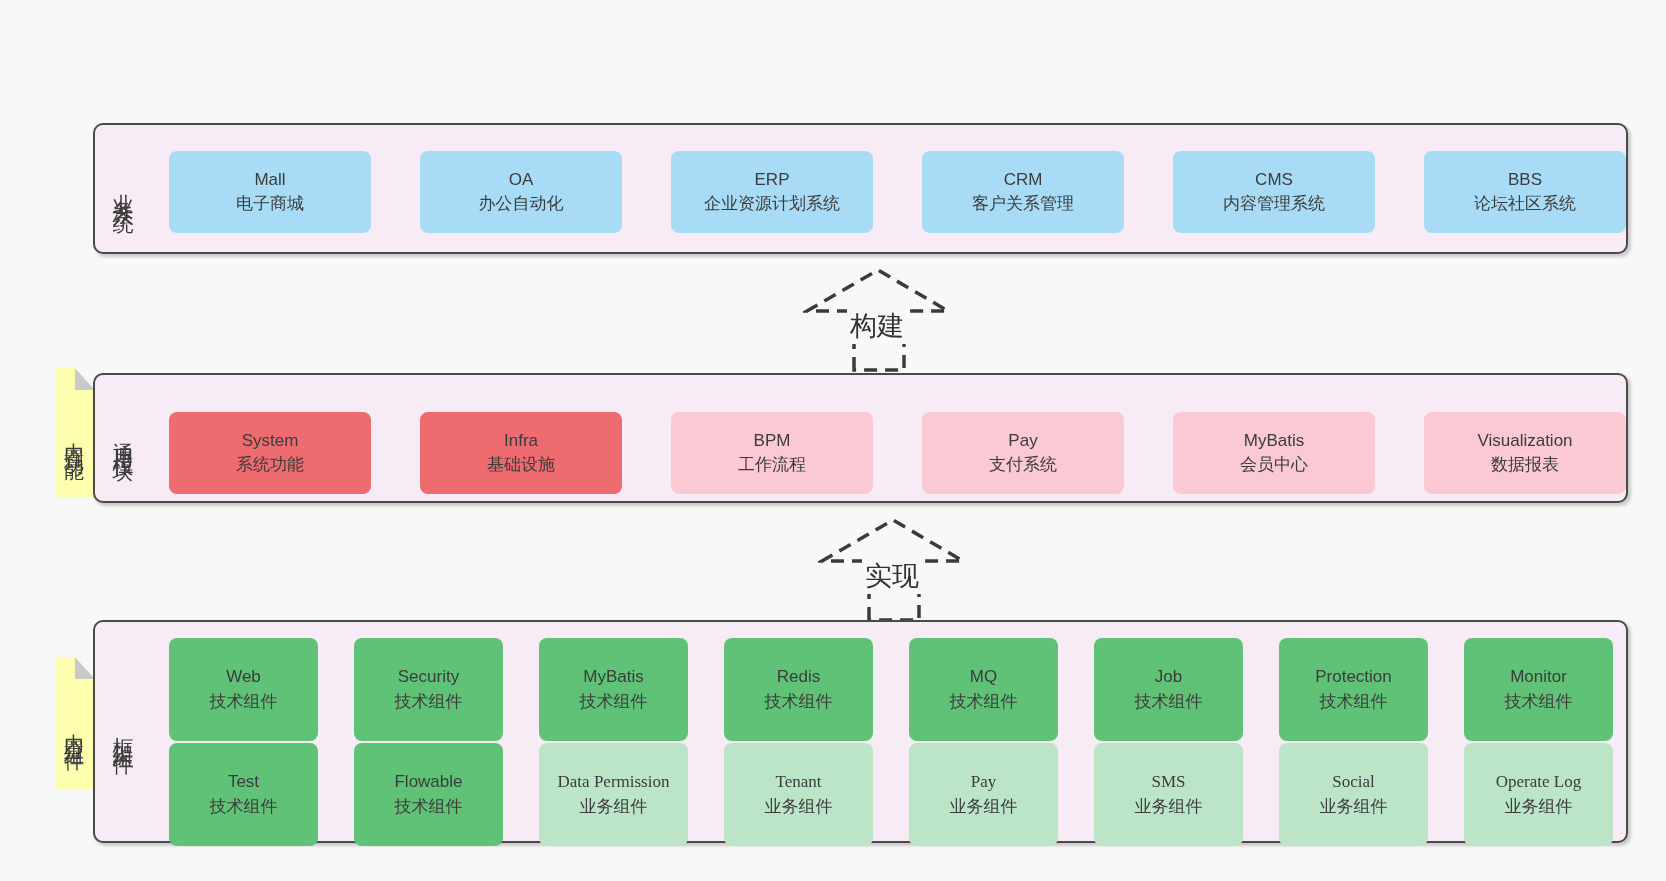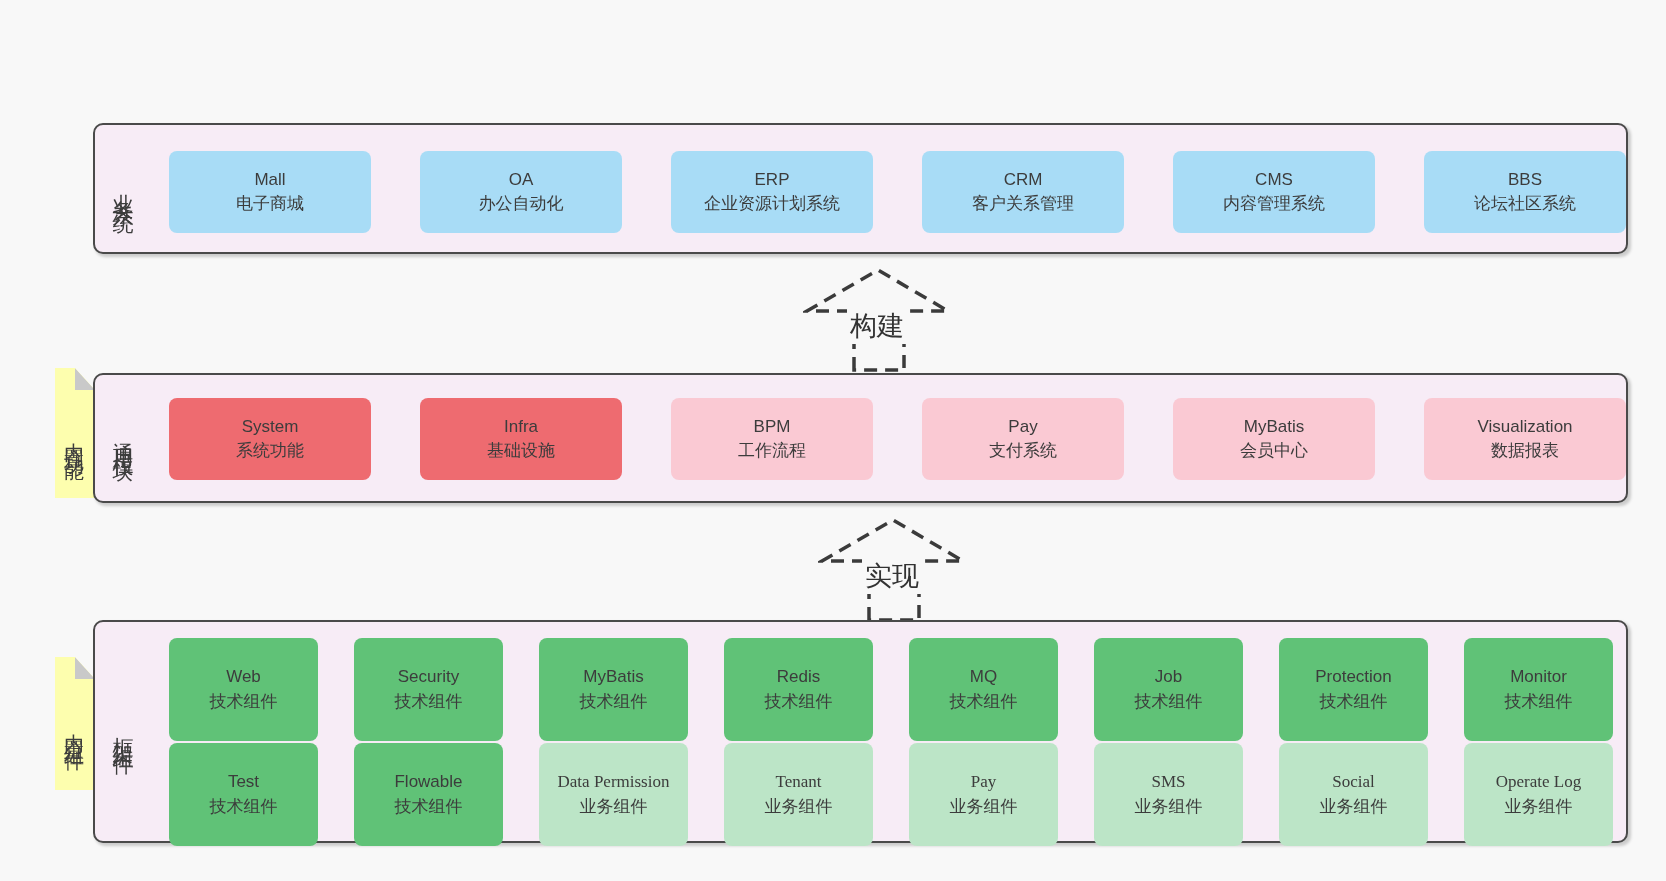--- a/index.html
+++ b/index.html
@@ -28,21 +28,21 @@
     position:absolute;left:8px;top:0;bottom:0;width:40px;
     display:flex;align-items:center;justify-content:center;
     writing-mode:vertical-rl;text-orientation:upright;
     font-size:21px;letter-spacing:6px;color:var(--c-text_dark,#3c3c3c);
   }
 
   .row{position:absolute;left:59px;display:flex;padding-left:15px;}
   .row-wide{gap:49px;}
   .row-narrow{gap:36px;}
   #sec-business .row{top:26px;}
-  #sec-modules  .row{top:23px;}
+  #sec-modules  .row{top:37px;}
   #sec-framework .row.r1{top:16px;}
   #sec-framework .row.r2{top:121px;}
 
   .box{
     border-radius:8px;box-sizing:border-box;
     display:flex;flex-direction:column;align-items:center;justify-content:center;
     text-align:center;font-size:17px;line-height:1.42;padding:2px 10px;
     color:var(--c-text_dark,#3c3c3c);
   }
   .row-wide .box{width:202px;height:82px;}

